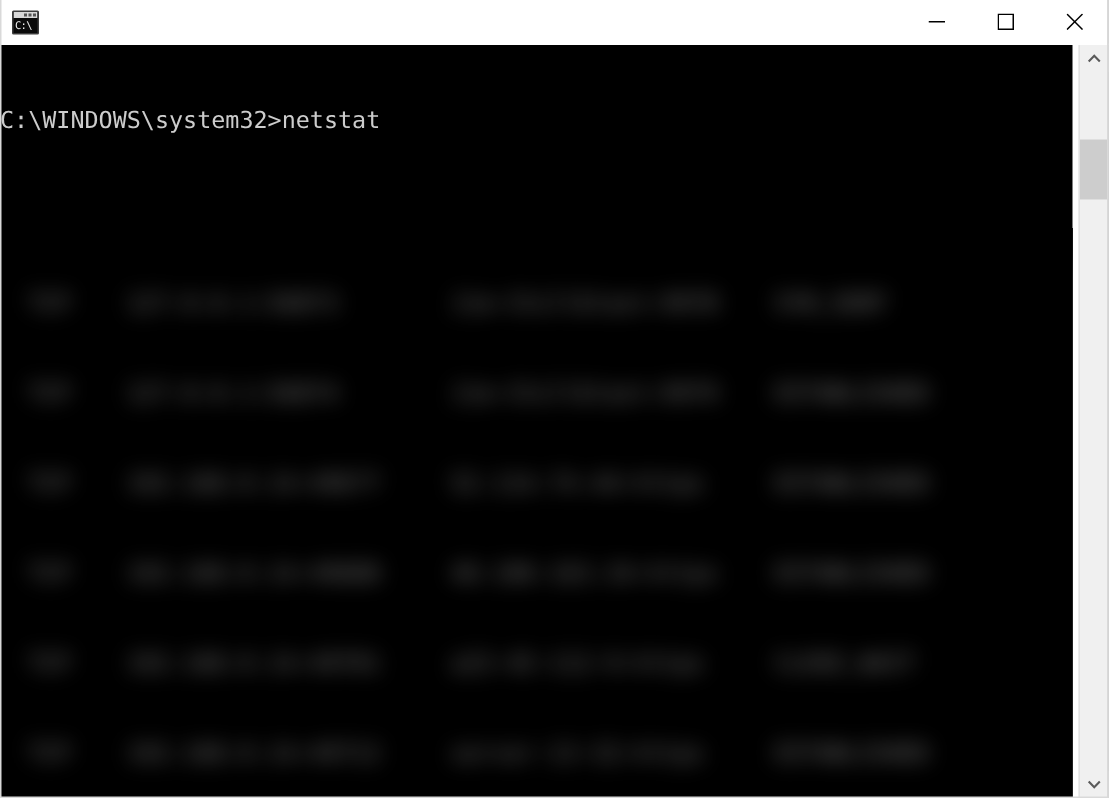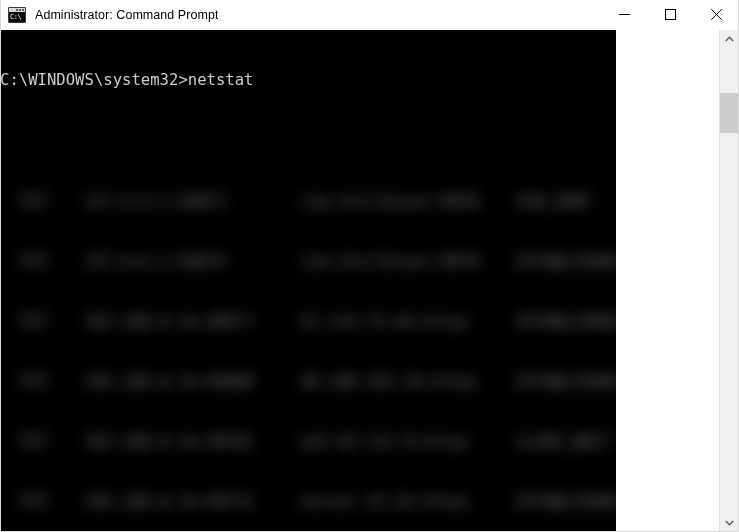--- a/index.html
+++ b/index.html
@@ -109,21 +109,21 @@
     padding: 0;
     cursor: default;
   }
   .win-btn svg { display: block; }
 
   
   #console {
     position: absolute;
     left: 0;
     top: 30px;
-    width: 616px;
+    width: 715px;
     height: 502px;
     background: #000000;
     overflow: hidden;
   }
 
   #console-text {
     position: absolute;
     left: 0;
     top: 0;
     width: 719px;
@@ -240,21 +240,20 @@
     <div id="title-left">
       <span id="app-icon">
         <span class="icon-titlestrip"></span>
         <span class="icon-dots">
             <i></i>
             <i></i>
             <i></i>
           </span>
         <span class="icon-text">C:\</span>
       </span>
-      <span id="title-text">Administrator: Command Prompt</span>
     </div>
 
     <div id="win-controls">
       <button class="win-btn">
         <svg width="11" height="11" viewBox="0 0 11 11" aria-hidden="true">
           <line x1="0" y1="5.5" x2="11" y2="5.5" stroke="#000" stroke-width="1"></line>
         </svg>
       </button>
       <button class="win-btn">
         <svg width="11" height="11" viewBox="0 0 11 11" aria-hidden="true">

